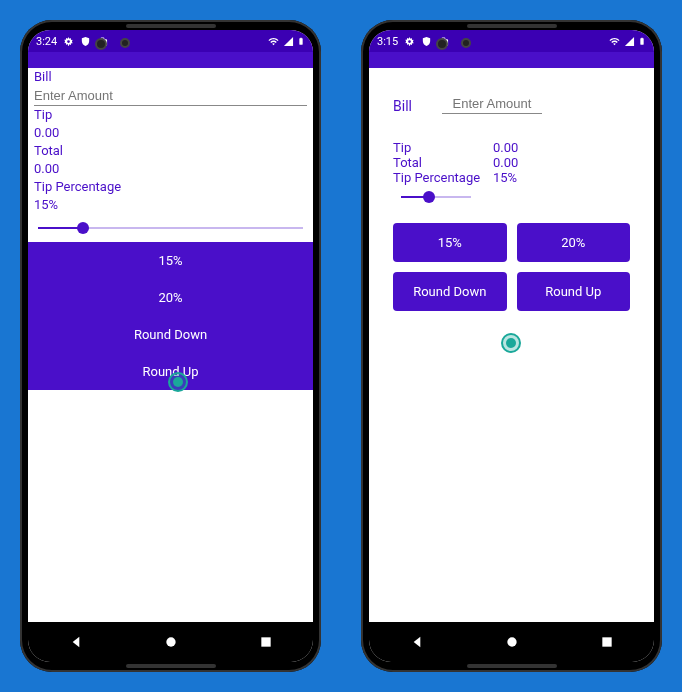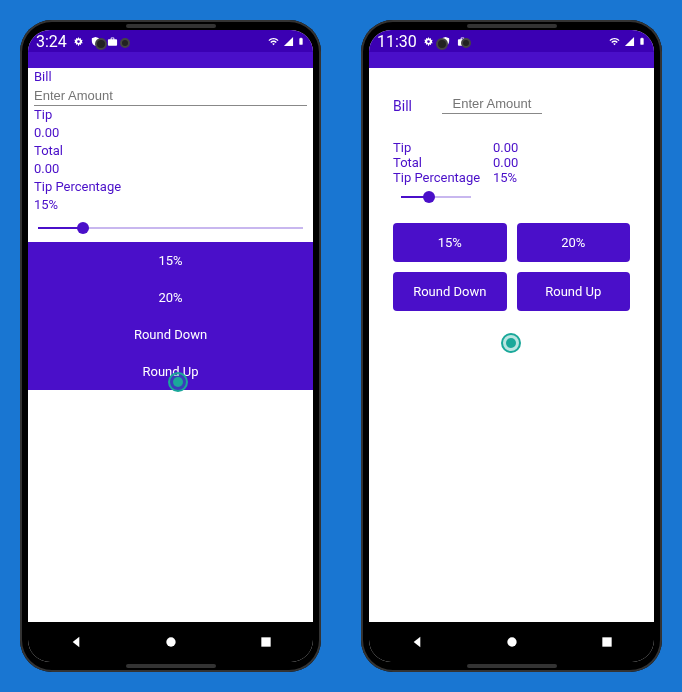--- a/index.html
+++ b/index.html
@@ -58,21 +58,21 @@
       height: 100%;
       border-radius: 22px;
       overflow: hidden;
       display: flex;
       flex-direction: column;
     }
     .statusbar {
       background: #3b00b3;
       height: 22px;
       color: #fff;
-      font-size: 16px;
+      font-size: 11px;
       display: flex;
       align-items: center;
       padding: 0 8px;
       justify-content: space-between;
     }
     .status-left { display: flex; align-items: center; gap: 6px; }
     .status-right { display: flex; align-items: center; gap: 3px; }
     .statusbar svg { display: block; }
     .toolbar {
       background: #4a0fc9;
@@ -255,21 +255,21 @@
   <div class="ripple" style="top:352px; left:148px;"></div>
   <div class="homind"></div>
 </div>
 
 <div class="phone b">
   <div class="camera"></div>
   <div class="camera2"></div>
   <div class="screen">
     <div class="statusbar">
       <div class="status-left">
-        <span>11:30</span>
+        <span>3:15</span>
         <svg width="11" height="11" viewBox="0 0 24 24" fill="#fff">
             <path d="M19.4 13l.6-1-.6-1 1.6-1.3-1-1.7-2 .5-.8-.8.5-2-1.7-1L14.7 6l-1-.3L13 3h-2l-.7 2.7-1 .3L8 4.4l-1.7 1 .5 2-.8.8-2-.5-1 1.7L4.6 11l-.6 1 .6 1-1.6 1.3 1 1.7 2-.5.8.8-.5 2 1.7 1 1.3-1.6 1 .3L11 21h2l.7-2.7 1-.3 1.3 1.6 1.7-1-.5-2 .8-.8 2 .5 1-1.7L19.4 13zM12 15a3 3 0 110-6 3 3 0 010 6z"></path>
           </svg>
         <svg width="11" height="11" viewBox="0 0 24 24" fill="#fff">
             <path d="M12 2L4 5v6c0 5 3.4 9.7 8 11 4.6-1.3 8-6 8-11V5l-8-3z"></path>
           </svg>
         <svg width="11" height="11" viewBox="0 0 24 24" fill="#fff">
             <path d="M20 7h-4V5a2 2 0 00-2-2h-4a2 2 0 00-2 2v2H4a2 2 0 00-2 2v10a2 2 0 002 2h16a2 2 0 002-2V9a2 2 0 00-2-2zM10 5h4v2h-4V5z"></path>
           </svg>
       </div>

